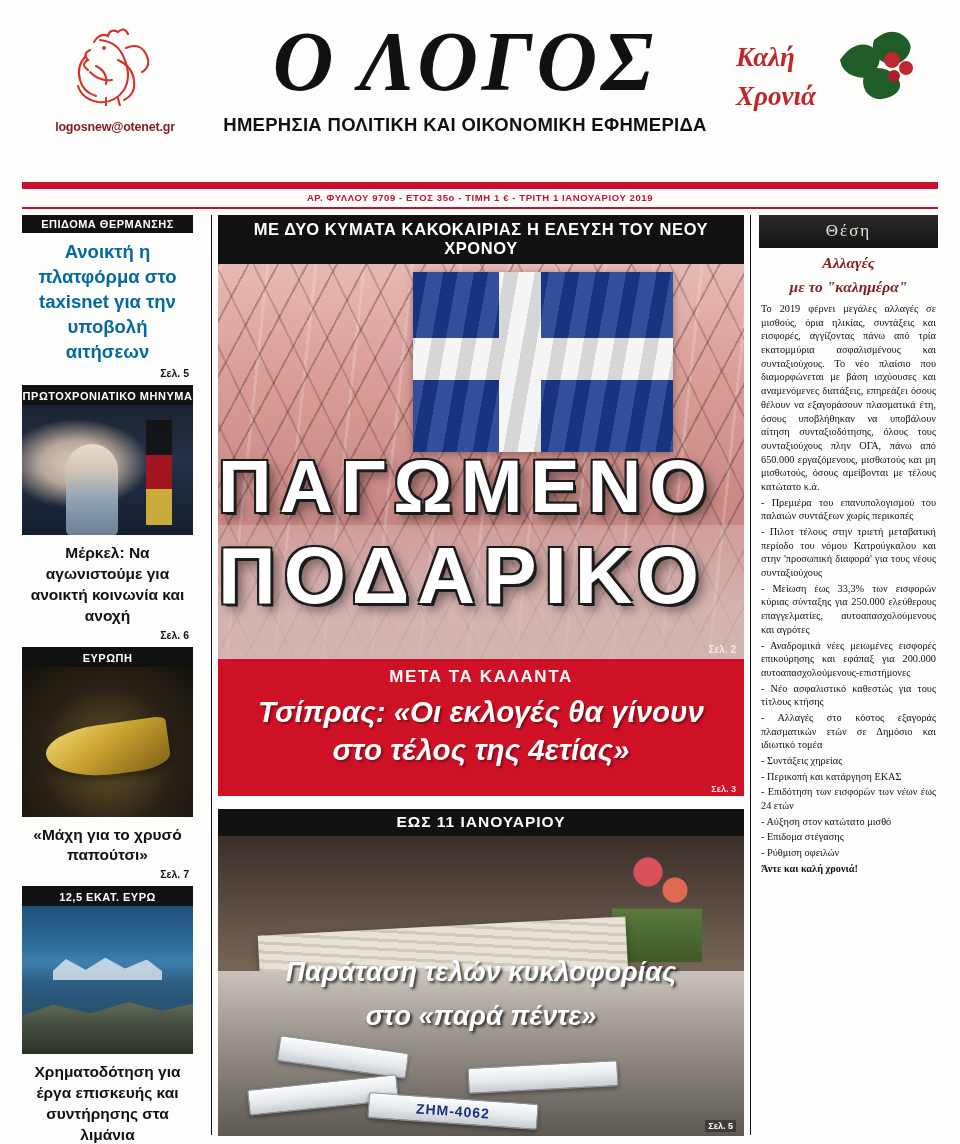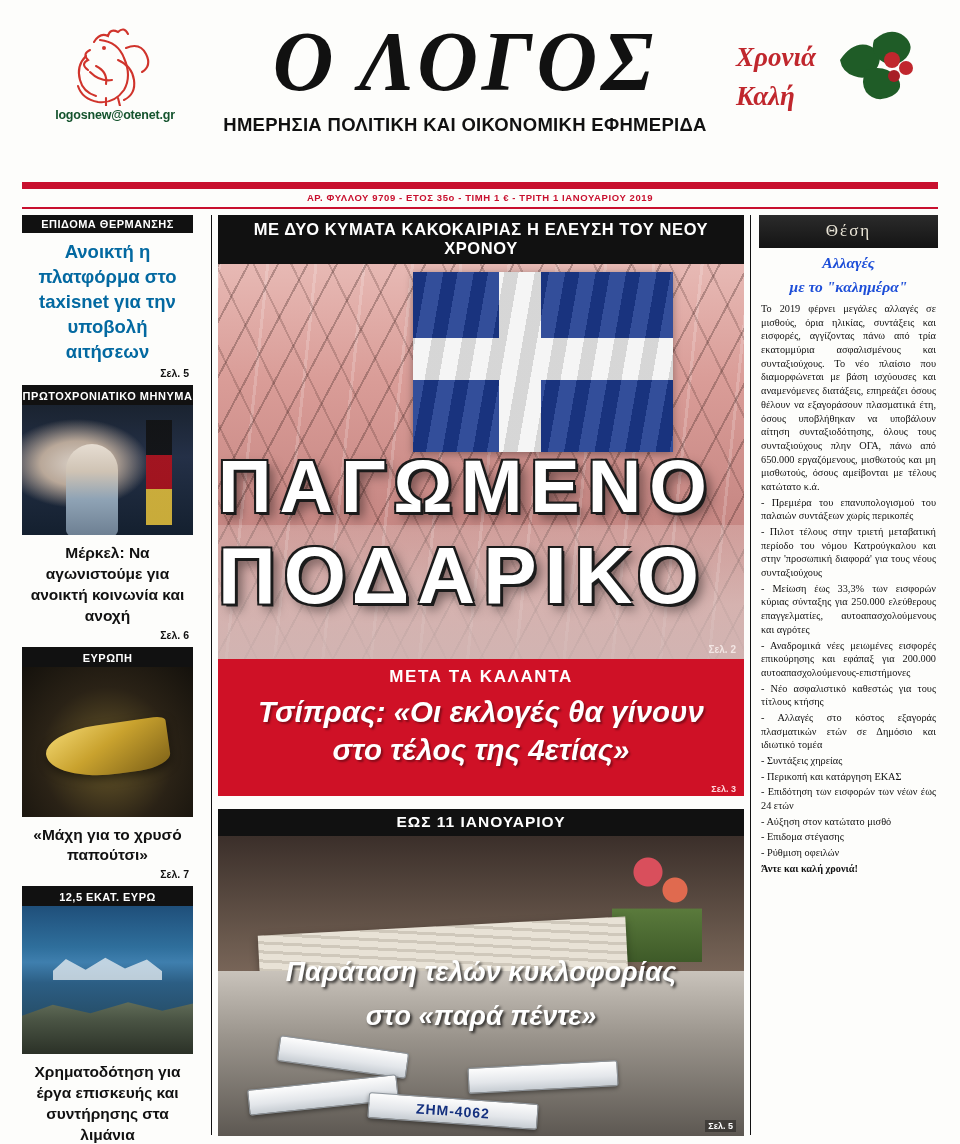--- a/index.html
+++ b/index.html
@@ -30,22 +30,22 @@
     padding-top: 18px;
   }
   .rooster {
     width: 110px; height: 80px;
     margin: 0 auto;
     position: relative;
   }
   .email {
     font-size: 12.5px;
     font-weight: bold;
-    color: #14532d;
-    margin-top: 2px;
+    color: #7f1d1d;
+    margin-top: 14px;
     letter-spacing: -0.2px;
   }
   .mast-center {
     flex: 1;
     text-align: center;
     padding-top: 14px;
   }
   .logo-title {
     font-family: "Liberation Serif", serif;
     font-size: 84px;
@@ -408,21 +408,21 @@
     letter-spacing: 2px;
     padding: 6px 0 7px 0;
   }
   .op-title {
     font-family: "Liberation Serif", serif;
     font-weight: bold;
     font-style: italic;
     text-align: center;
     font-size: 15.5px;
     padding: 6px 0 0 0;
-    color:#1d4ed8;
+    color:#7f1d1d;
   }
   .op-body {
     font-family: "Liberation Serif", serif;
     font-size: 10.3px;
     line-height: 1.33;
     text-align: justify;
     color: #111;
     padding: 6px 2px 0 2px;
     hyphens: auto;
   }
@@ -454,22 +454,22 @@
       </div>
       <div class="email">logosnew@otenet.gr</div>
     </div>
 
     <div class="mast-center">
       <div class="logo-title">Ο ΛΟΓΟΣ</div>
       <div class="logo-sub">ΗΜΕΡΗΣΙΑ ΠΟΛΙΤΙΚΗ ΚΑΙ ΟΙΚΟΝΟΜΙΚΗ ΕΦΗΜΕΡΙΔΑ</div>
     </div>
 
     <div class="mast-right">
+      <div class="greet">Καλή</div>
       <div class="greet">Χρονιά</div>
-      <div class="greet">Καλή</div>
       <div class="holly">
         <svg viewBox="0 0 100 80" width="100" height="80" aria-hidden="true">
           <g fill="#1f5c27">
             <path d="M10 34 q14-20 30-14 q14 6 8 20 q-8 16 -24 10 q-12-4 -14-16z"></path>
             <path d="M44 14 q16-14 30-4 q12 10 2 22 q-12 12 -26 2 q-10-8 -6-20z"></path>
             <path d="M36 44 q18-6 30 6 q10 12 -4 20 q-16 8 -26-4 q-6-10 0-22z"></path>
           </g>
           <circle cx="62" cy="34" r="8" fill="#c0272d"></circle>
           <circle cx="76" cy="42" r="7" fill="#c0272d"></circle>
           <circle cx="64" cy="50" r="6" fill="#a81f26"></circle>

